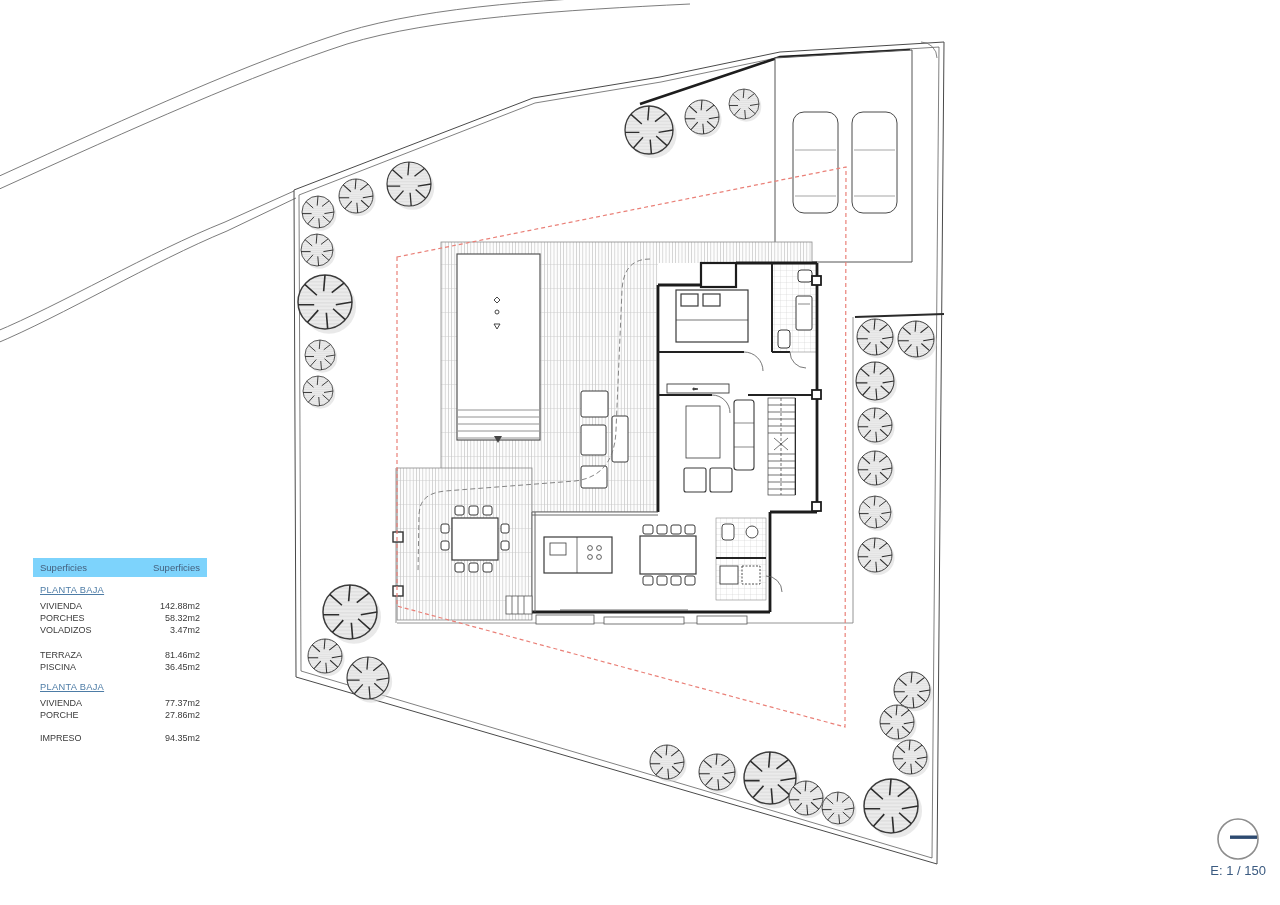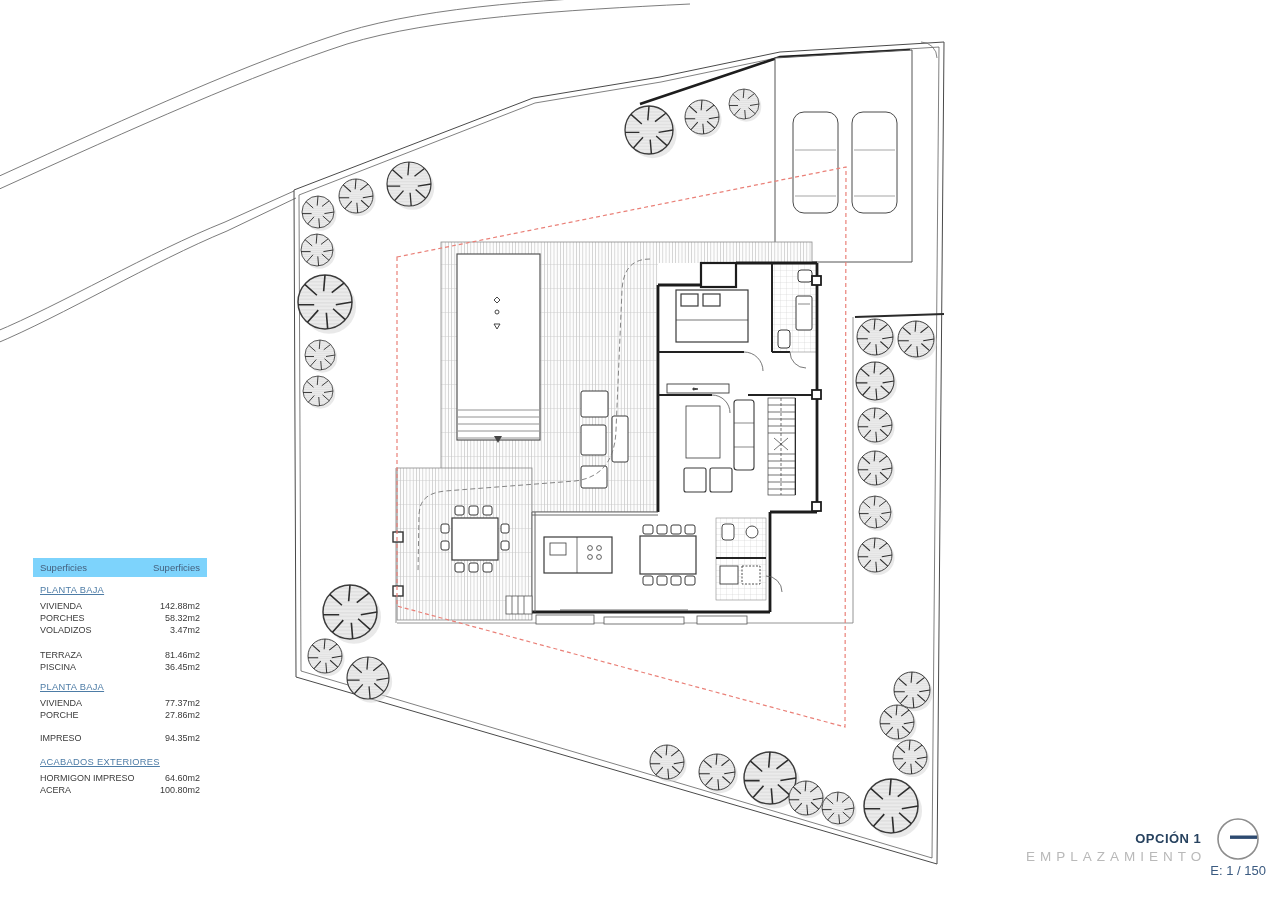--- a/index.html
+++ b/index.html
@@ -353,39 +353,24 @@
           <span class="t-lbl">PORCHE</span>
           <span class="t-val">27.86m2</span>
         </div>
       </div>
       <div class="sec sec-3">
         <div class="t-row">
           <span class="t-lbl">IMPRESO</span>
           <span class="t-val">94.35m2</span>
         </div>
       </div>
-      <div class="sec sec-4">
-        <div class="sec-title">ACABADOS EXTERIORES</div>
-        <div class="t-row">
-          <span class="t-lbl">HORMIGON IMPRESO</span>
-          <span class="t-val">64.60m2</span>
-        </div>
-        <div class="t-row">
-          <span class="t-lbl">ACERA</span>
-          <span class="t-val">100.80m2</span>
-        </div>
-      </div>
     </div>
 </div>
 
 <div class="title-block">
-  <div class="tb-text">
-    <div class="tb-option">OPCIÓN 1</div>
-    <div class="tb-name">EMPLAZAMIENTO</div>
-  </div>
   <div class="tb-logo-col">
     <svg width="46" height="46" viewBox="0 0 46 46">
       <circle cx="23" cy="23" r="20" fill="none" stroke="#8d8d8d" stroke-width="1.6"></circle>
       <rect x="15" y="19.5" width="27" height="3.4" fill="#2d4a70"></rect>
     </svg>
     <div class="tb-scale">E: 1 / 150</div>
   </div>
 </div>
 
 </body></html>

